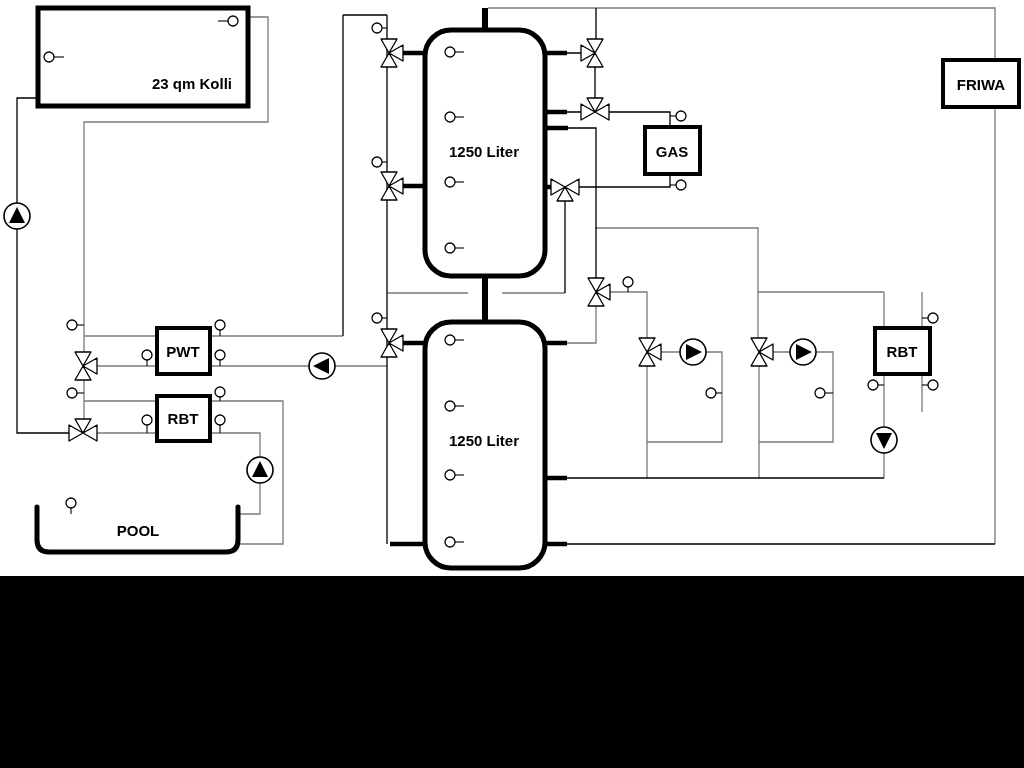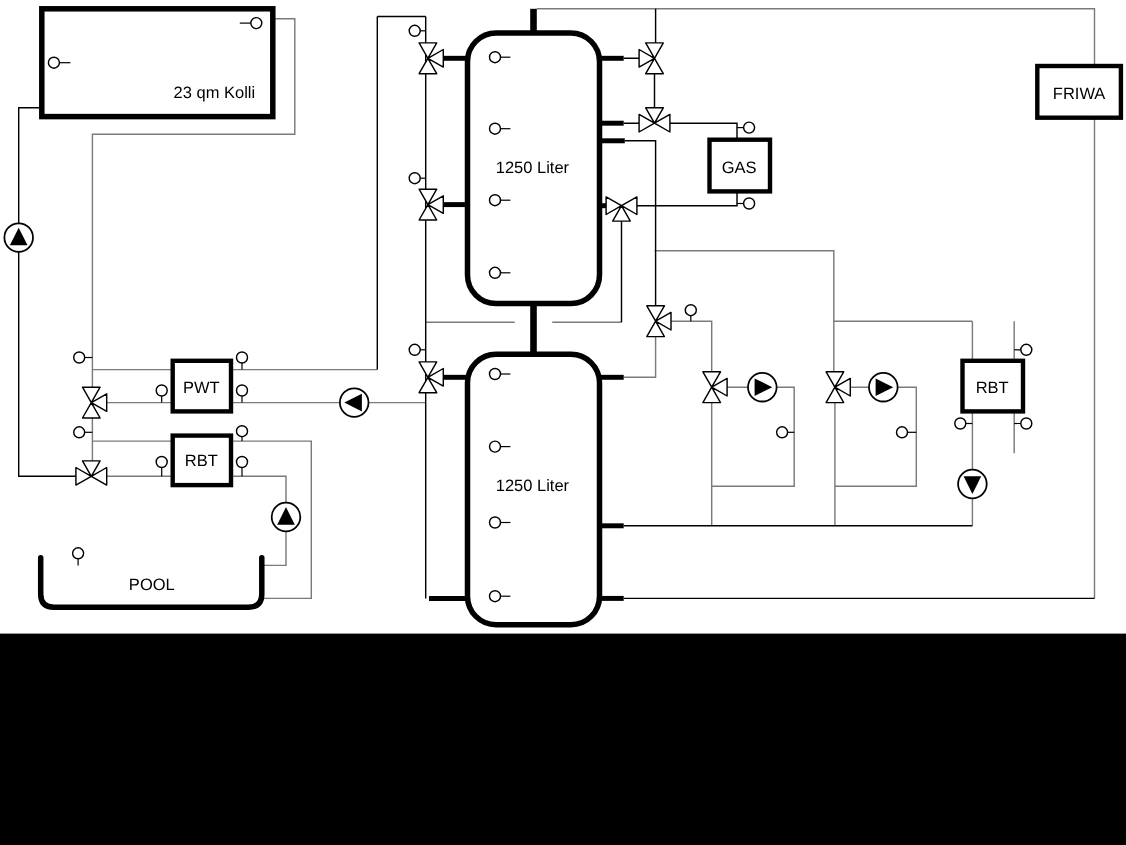--- a/index.html
+++ b/index.html
@@ -1,16 +1,16 @@
 <!DOCTYPE html>
 <html><head>
 <meta charset="utf-8">
 <style>
   html,body{margin:0;padding:0;background:#ffffff;width:1024px;height:768px;overflow:hidden;}
-  #stage{position:relative;width:848px;height:768px;background:#14b8a6;}
+  #stage{position:relative;width:848px;height:768px;background:#14b8a6;font-weight:bold;}
   svg{display:block;}
   .pipe-g{stroke:#7a7a7a;stroke-width:1.3;fill:none;}
   .pipe-b{stroke:#000000;stroke-width:1.3;fill:none;}
   .stub{stroke:#000000;stroke-width:4.5;fill:none;}
   .bigpipe{stroke:#000000;stroke-width:6;fill:none;}
   .box-thick{fill:#ffffff;stroke:#000000;stroke-width:5;}
   .box-med{fill:#ffffff;stroke:#000000;stroke-width:4;}
   .pool-path{fill:none;stroke:#000000;stroke-width:5;stroke-linecap:round;}
   .valve{fill:#ffffff;stroke:#000000;stroke-width:1.3;stroke-linejoin:round;}
   .pump-body{fill:#ffffff;stroke:#000000;stroke-width:1.6;}

